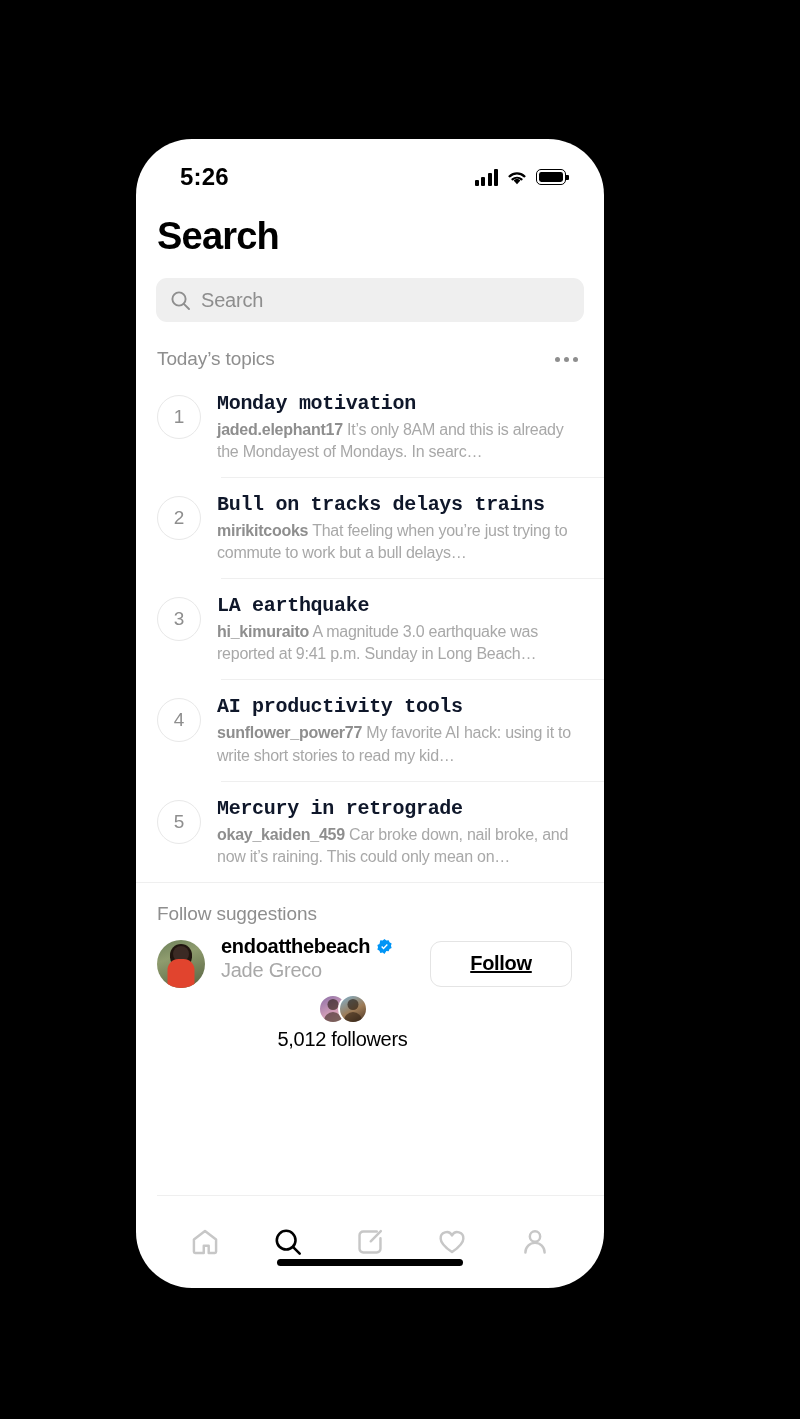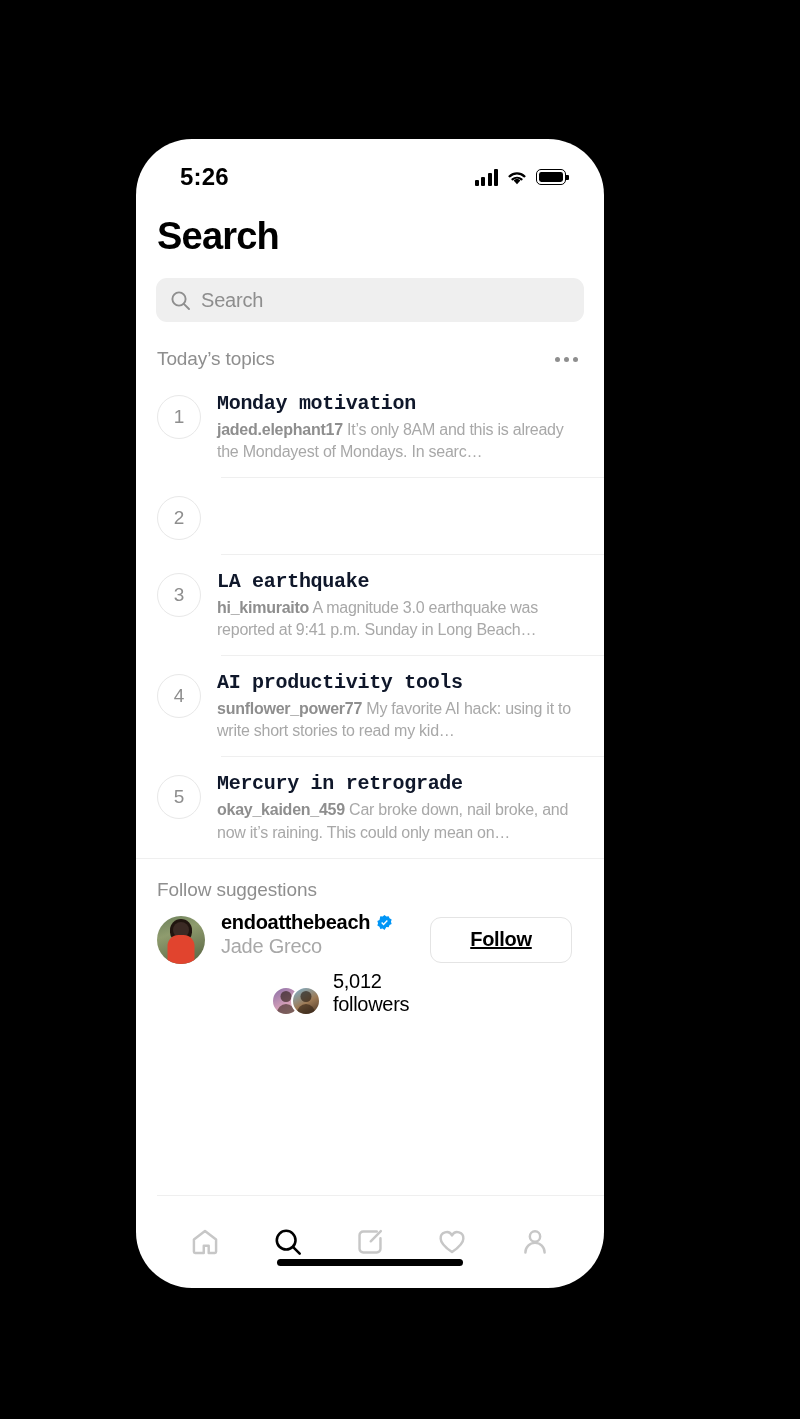--- a/index.html
+++ b/index.html
@@ -195,22 +195,22 @@
   .username {
     font-size: 20px; font-weight: bold; color: #000;
     letter-spacing: -0.3px;
   }
   .verified { width: 17px; height: 17px; flex: 0 0 auto; }
   .fullname {
     font-size: 20px; color: #a8a8a8; letter-spacing: -0.25px;
     margin-top: 1px;
   }
   .followers-line {
-    display: flex; align-items: flex-end; gap: 12px;
-    margin-top: 12px; padding-left: 50px;
+    display: flex; align-items: center; gap: 4px;
+    margin-top: 12px; padding-left: 50px; flex-direction: column;
   }
   .mini-avatars { position: relative; width: 50px; height: 30px; flex: 0 0 auto; }
   .mini {
     position: absolute; top: 0;
     width: 30px; height: 30px; border-radius: 50%;
     border: 2px solid #fff;
     overflow: hidden;
   }
   .mini.a { left: 0; background: linear-gradient(150deg,#8a6fa8 0%,#d6a0b8 60%,#e8c4ba 100%); }
   .mini.b { left: 20px; background: linear-gradient(150deg,#7fb2cf 0%,#9d7a55 55%,#4a3524 100%); }
@@ -319,20 +319,24 @@
       <div class="topic-row">
         <div class="rank">1</div>
         <div class="topic-body">
           <div class="topic-title">Monday motivation</div>
           <div class="topic-desc"><b>jaded.elephant17</b> <span>It’s only 8AM and this is already the Mondayest of Mondays. In searc…</span></div>
         </div>
       </div>
 
       <div class="topic-row">
         <div class="rank">2</div>
+        <div class="topic-body">
+          <div class="topic-title">Bull on tracks delays trains</div>
+          <div class="topic-desc"><b>mirikitcooks</b> <span>That feeling when you’re just trying to commute to work but a bull delays…</span></div>
+        </div>
       </div>
 
       <div class="topic-row">
         <div class="rank">3</div>
         <div class="topic-body">
           <div class="topic-title">LA earthquake</div>
           <div class="topic-desc"><b>hi_kimuraito</b> <span>A magnitude 3.0 earthquake was reported at 9:41 p.m. Sunday in Long Beach…</span></div>
         </div>
       </div>
 

